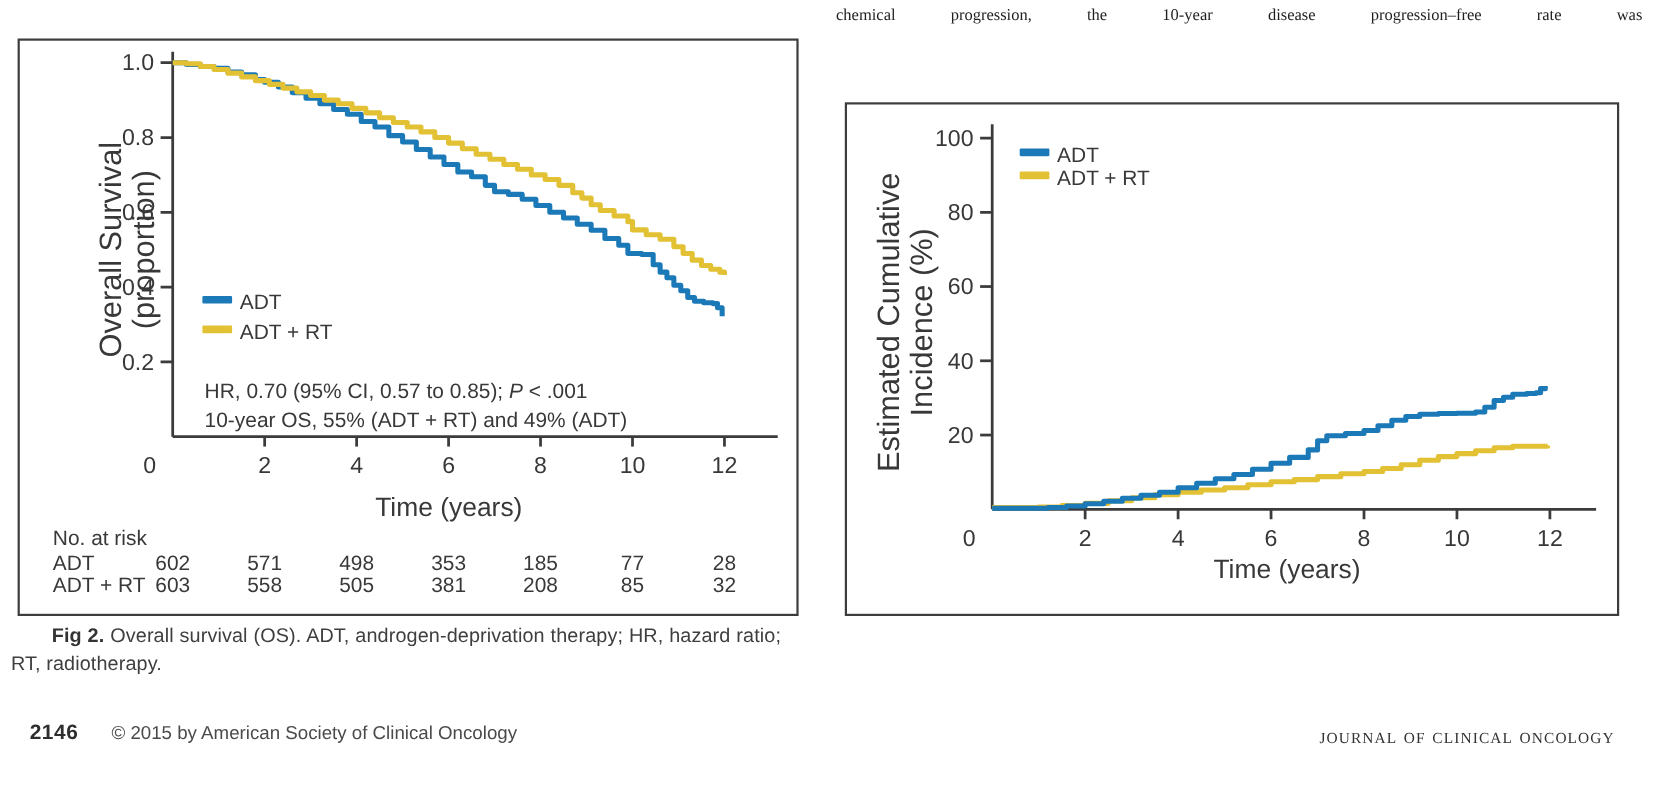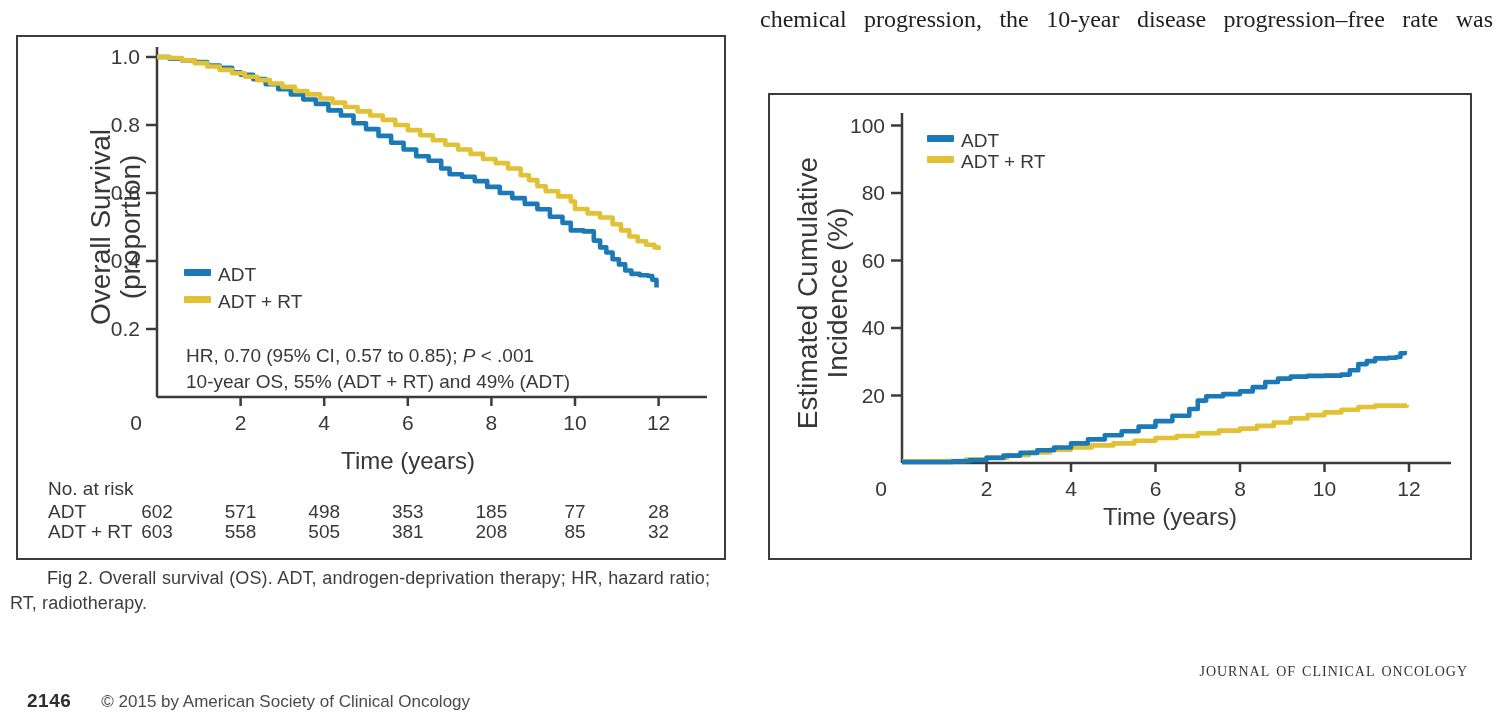--- a/index.html
+++ b/index.html
@@ -1,30 +1,30 @@
 <!DOCTYPE html>
 <html><head>
 <meta charset="utf-8">
 <style>
   html,body{margin:0;padding:0;background:#fff;}
   .page{position:relative;width:1507px;height:714px;background:#ffffff;overflow:hidden;
         font-family:"Liberation Sans",sans-serif;color:#383838;}
   .body-text{position:absolute;left:760px;top:6px;width:733px;
-             font-family:"Liberation Serif",serif;font-size:24px;color:#1f1f1f;
+             font-family:"Liberation Serif",serif;font-size:15px;color:#1f1f1f;
              text-align:justify;text-align-last:justify;white-space:nowrap;}
   .figure-box{position:absolute;border:2px solid #3c3c3c;background:#fff;}
   #fig2-box{left:16px;top:35px;width:706px;height:521px;}
   #fig3-box{left:768px;top:93px;width:700px;height:463px;}
   .figure-box svg{position:absolute;left:0;top:0;}
   .caption{position:absolute;font-size:18px;line-height:25px;color:#3e3e3e;
            text-align:justify;letter-spacing:0.1px;}
   #fig2-caption{left:10px;top:566px;width:700px;text-indent:37px;}
   #fig3-caption{left:770px;top:566px;width:723px;text-indent:37px;}
-  .caption b{font-weight:400;color:#333;}
-  .footer-left{position:absolute;left:27px;top:690px;font-size:17px;color:#4a4a4a;}
+  .caption b{font-weight:700;color:#333;}
+  .footer-left{position:absolute;left:27px;top:656px;font-size:17px;color:#4a4a4a;}
   .footer-left b{font-size:19px;color:#2e2e2e;margin-right:30px;letter-spacing:0.5px;}
   .footer-right{position:absolute;right:39px;top:658px;font-family:"Liberation Serif",serif;
                 font-variant:small-caps;font-size:20px;letter-spacing:1px;color:#333;}
 </style>
 </head>
 <body>
 
 <div class="page">
 
   <div class="body-text">chemical progression, the 10-year disease progression–free rate was</div>

